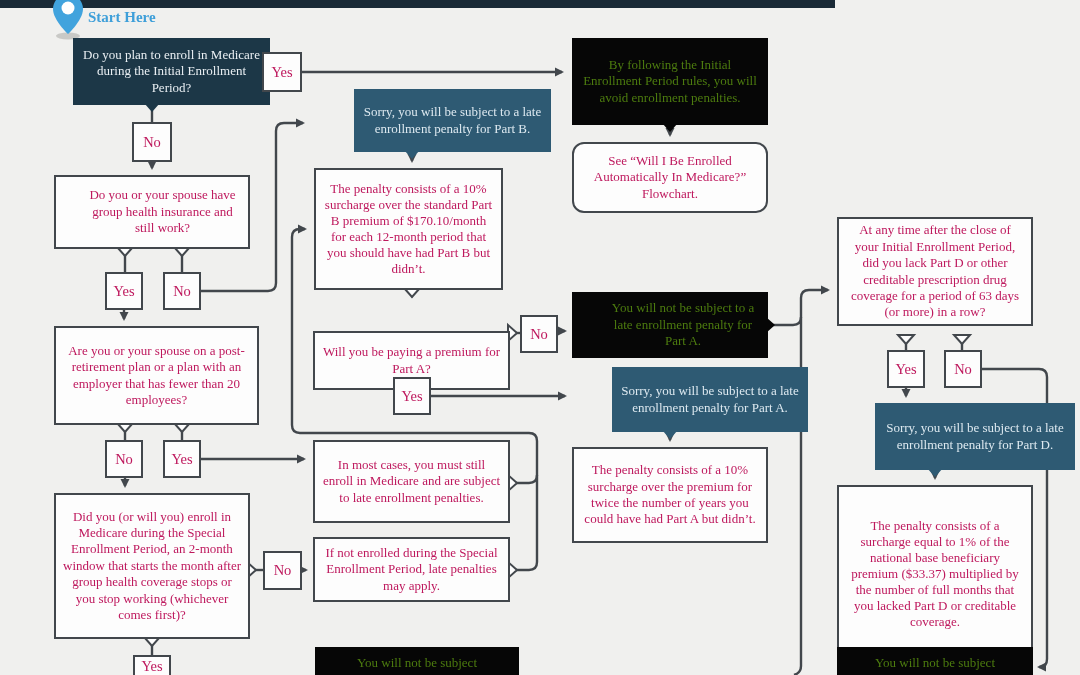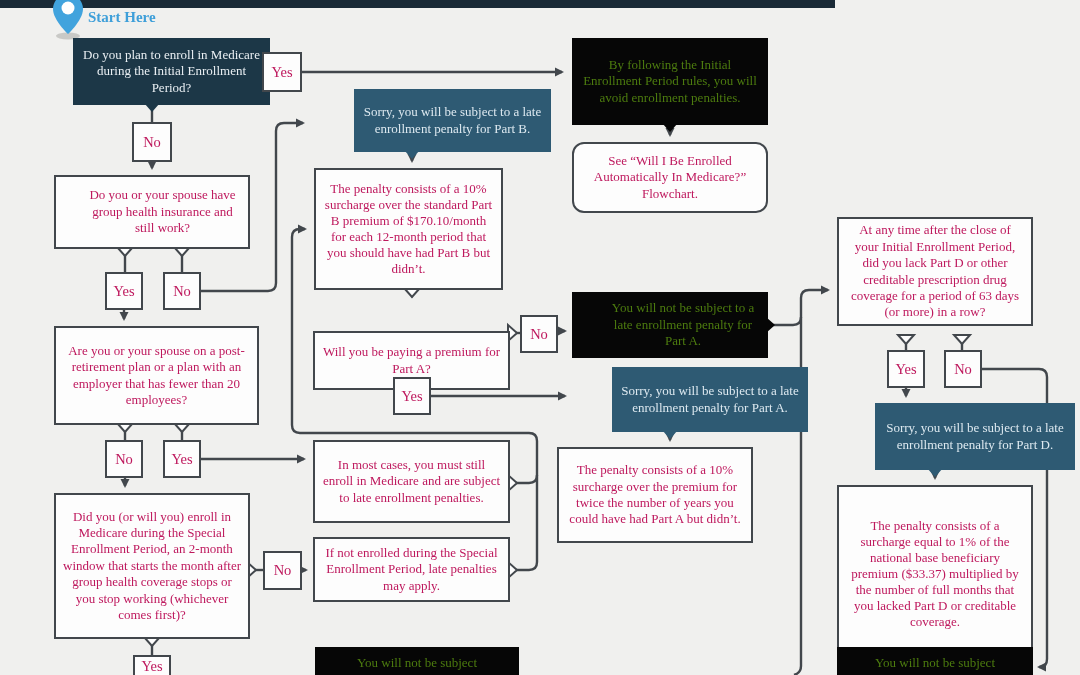--- a/index.html
+++ b/index.html
@@ -144,21 +144,21 @@
   <div class="node white yn" style="left:393px;top:377px;width:38px;height:38px;">Yes</div>
   <div class="node white" style="left:313px;top:537px;width:197px;height:65px;">If not enrolled during the Special Enrollment Period, late penalties may apply.</div>
   <div class="node white" style="left:313px;top:440px;width:197px;height:83px;">In most cases, you must still enroll in Medicare and are subject to late enrollment penalties.</div>
   <div class="node black" style="left:315px;top:647px;width:204px;height:45px;align-items:flex-start;padding-top:8px;">You will not be subject</div>
 
   <div class="node black" style="left:572px;top:38px;width:196px;height:87px;">By following the Initial Enrollment Period rules, you will avoid enrollment penalties.</div>
   <div class="node white" style="left:572px;top:142px;width:196px;height:71px;border-radius:12px;">See “Will I Be Enrolled Automatically In Medicare?” Flowchart.</div>
 
   <div class="node black" style="left:572px;top:292px;width:196px;height:66px;padding-left:33px;">You will not be subject to a late enrollment penalty for Part A.</div>
   <div class="node teal" style="left:572px;top:367px;width:196px;height:65px;">Sorry, you will be subject to a late enrollment penalty for Part A.</div>
-  <div class="node white" style="left:557px;top:447px;width:196px;height:96px;">The penalty consists of a 10% surcharge over the premium for twice the number of years you could have had Part A but didn’t.</div>
+  <div class="node white" style="left:572px;top:447px;width:196px;height:96px;">The penalty consists of a 10% surcharge over the premium for twice the number of years you could have had Part A but didn’t.</div>
 
   <div class="node white" style="left:837px;top:217px;width:196px;height:109px;">At any time after the close of your Initial Enrollment Period, did you lack Part D or other creditable prescription drug coverage for a period of 63 days (or more) in a row?</div>
   <div class="node white yn" style="left:887px;top:350px;width:38px;height:38px;">Yes</div>
   <div class="node white yn" style="left:944px;top:350px;width:38px;height:38px;">No</div>
   <div class="node teal" style="left:835px;top:403px;width:200px;height:67px;">Sorry, you will be subject to a late enrollment penalty for Part D.</div>
   <div class="node white tight" style="left:837px;top:485px;width:196px;height:178px;">The penalty consists of a surcharge equal to 1% of the national base beneficiary premium ($33.37) multiplied by the number of full months that you lacked Part D or creditable coverage.</div>
   <div class="node black" style="left:837px;top:647px;width:196px;height:45px;align-items:flex-start;padding-top:8px;">You will not be subject</div>
 
 </div>
 

